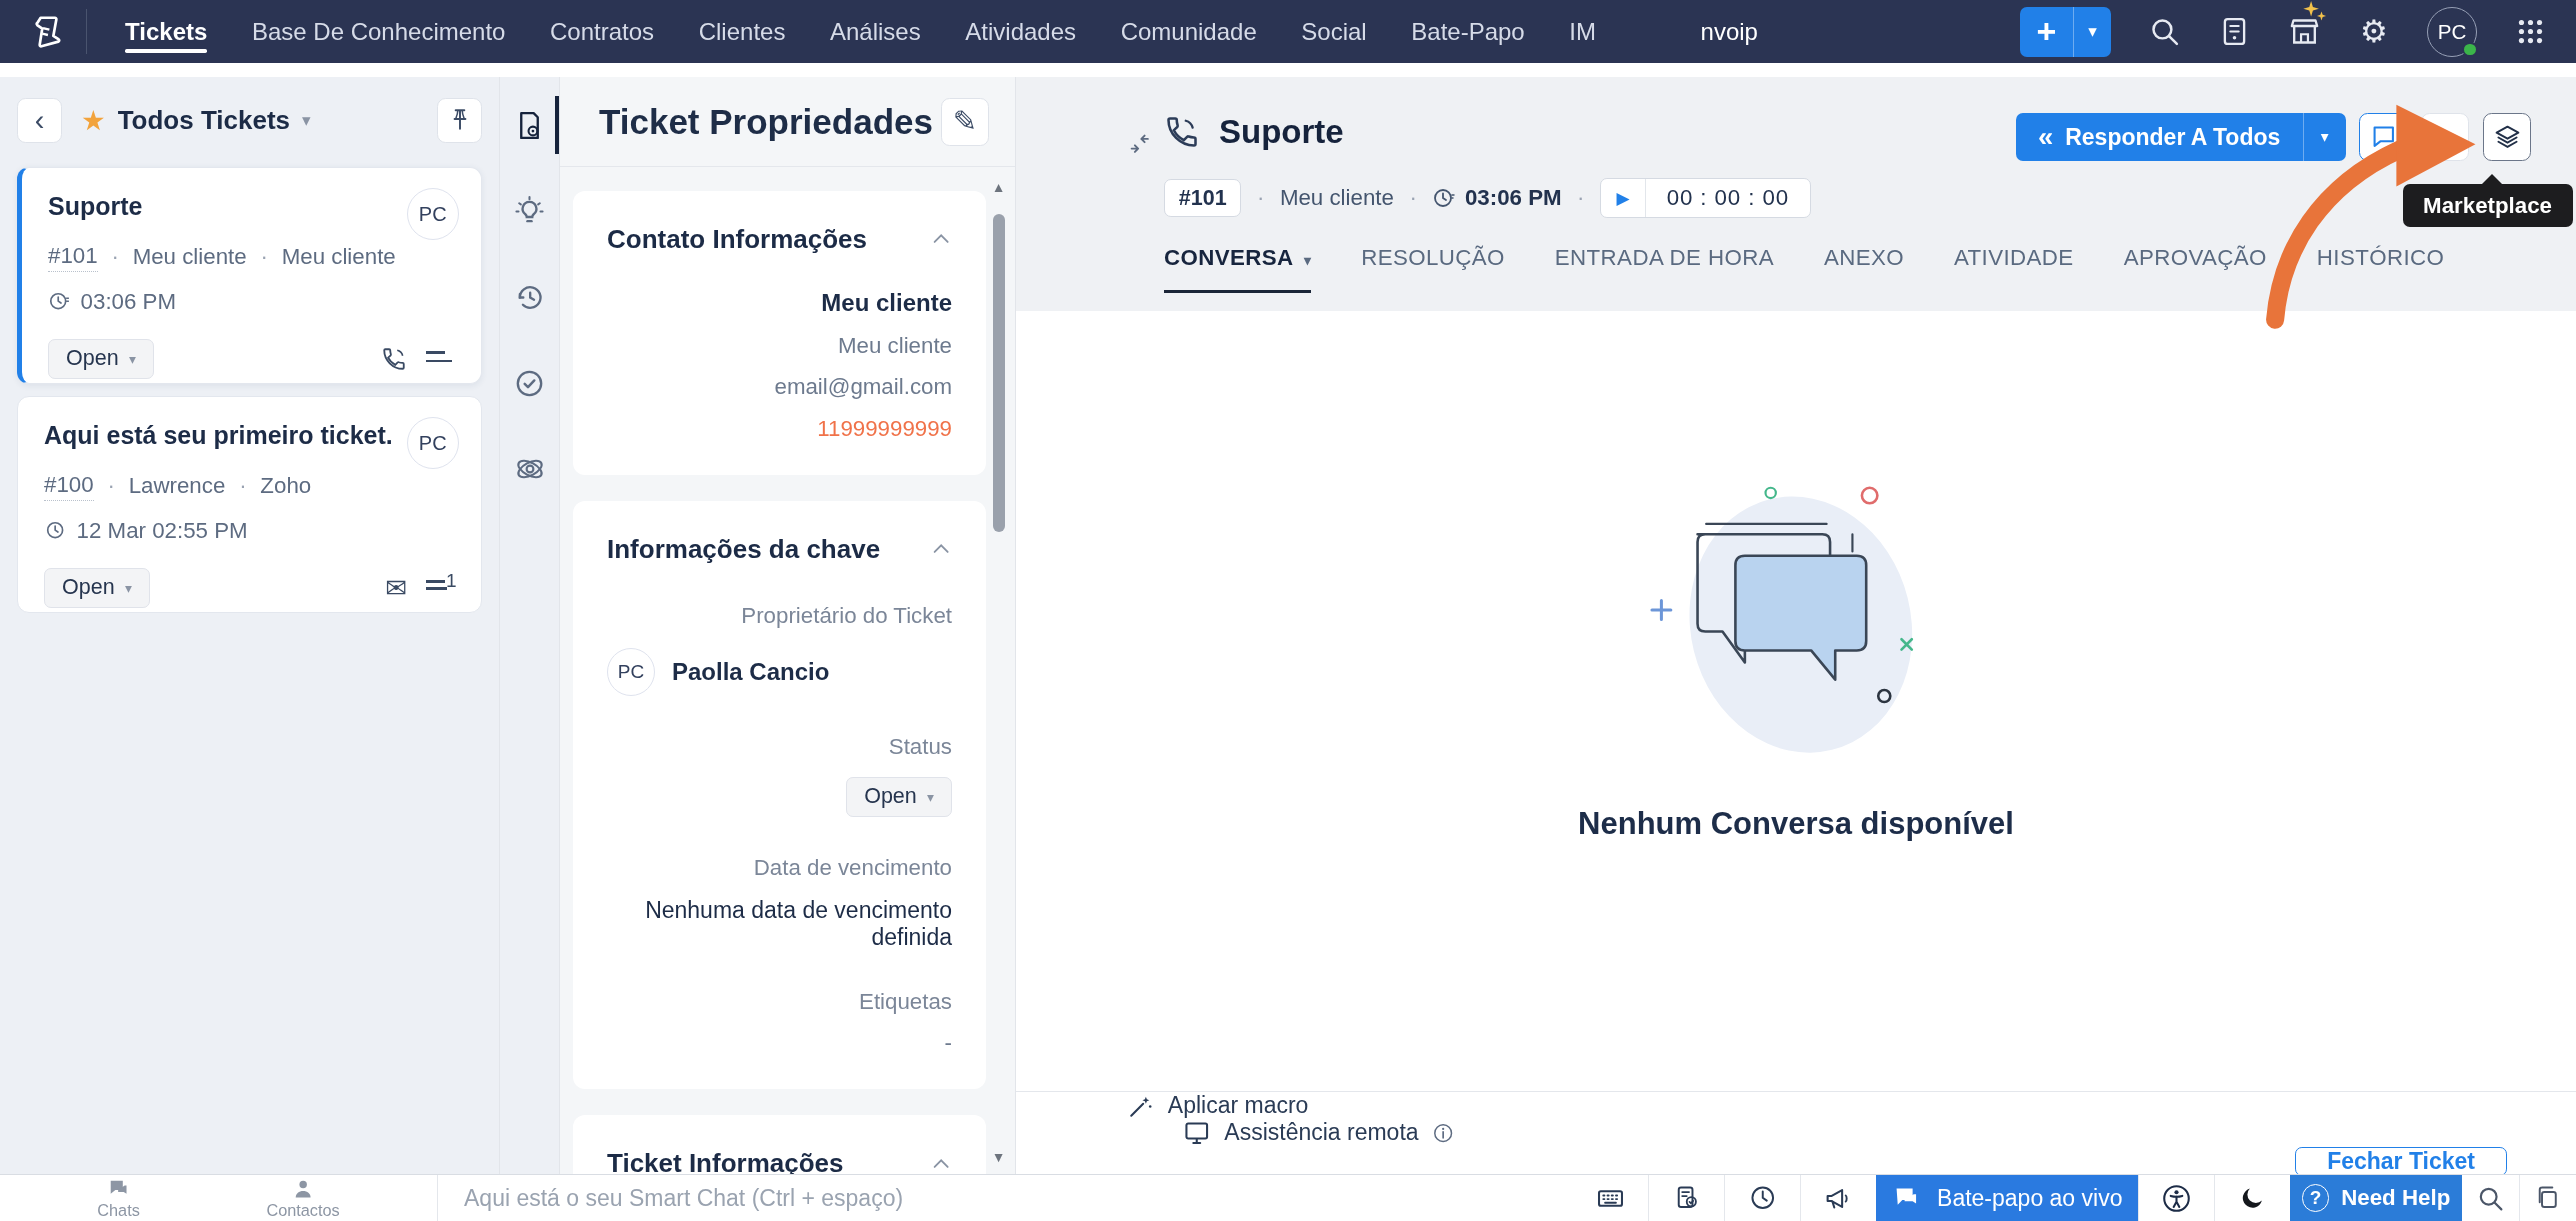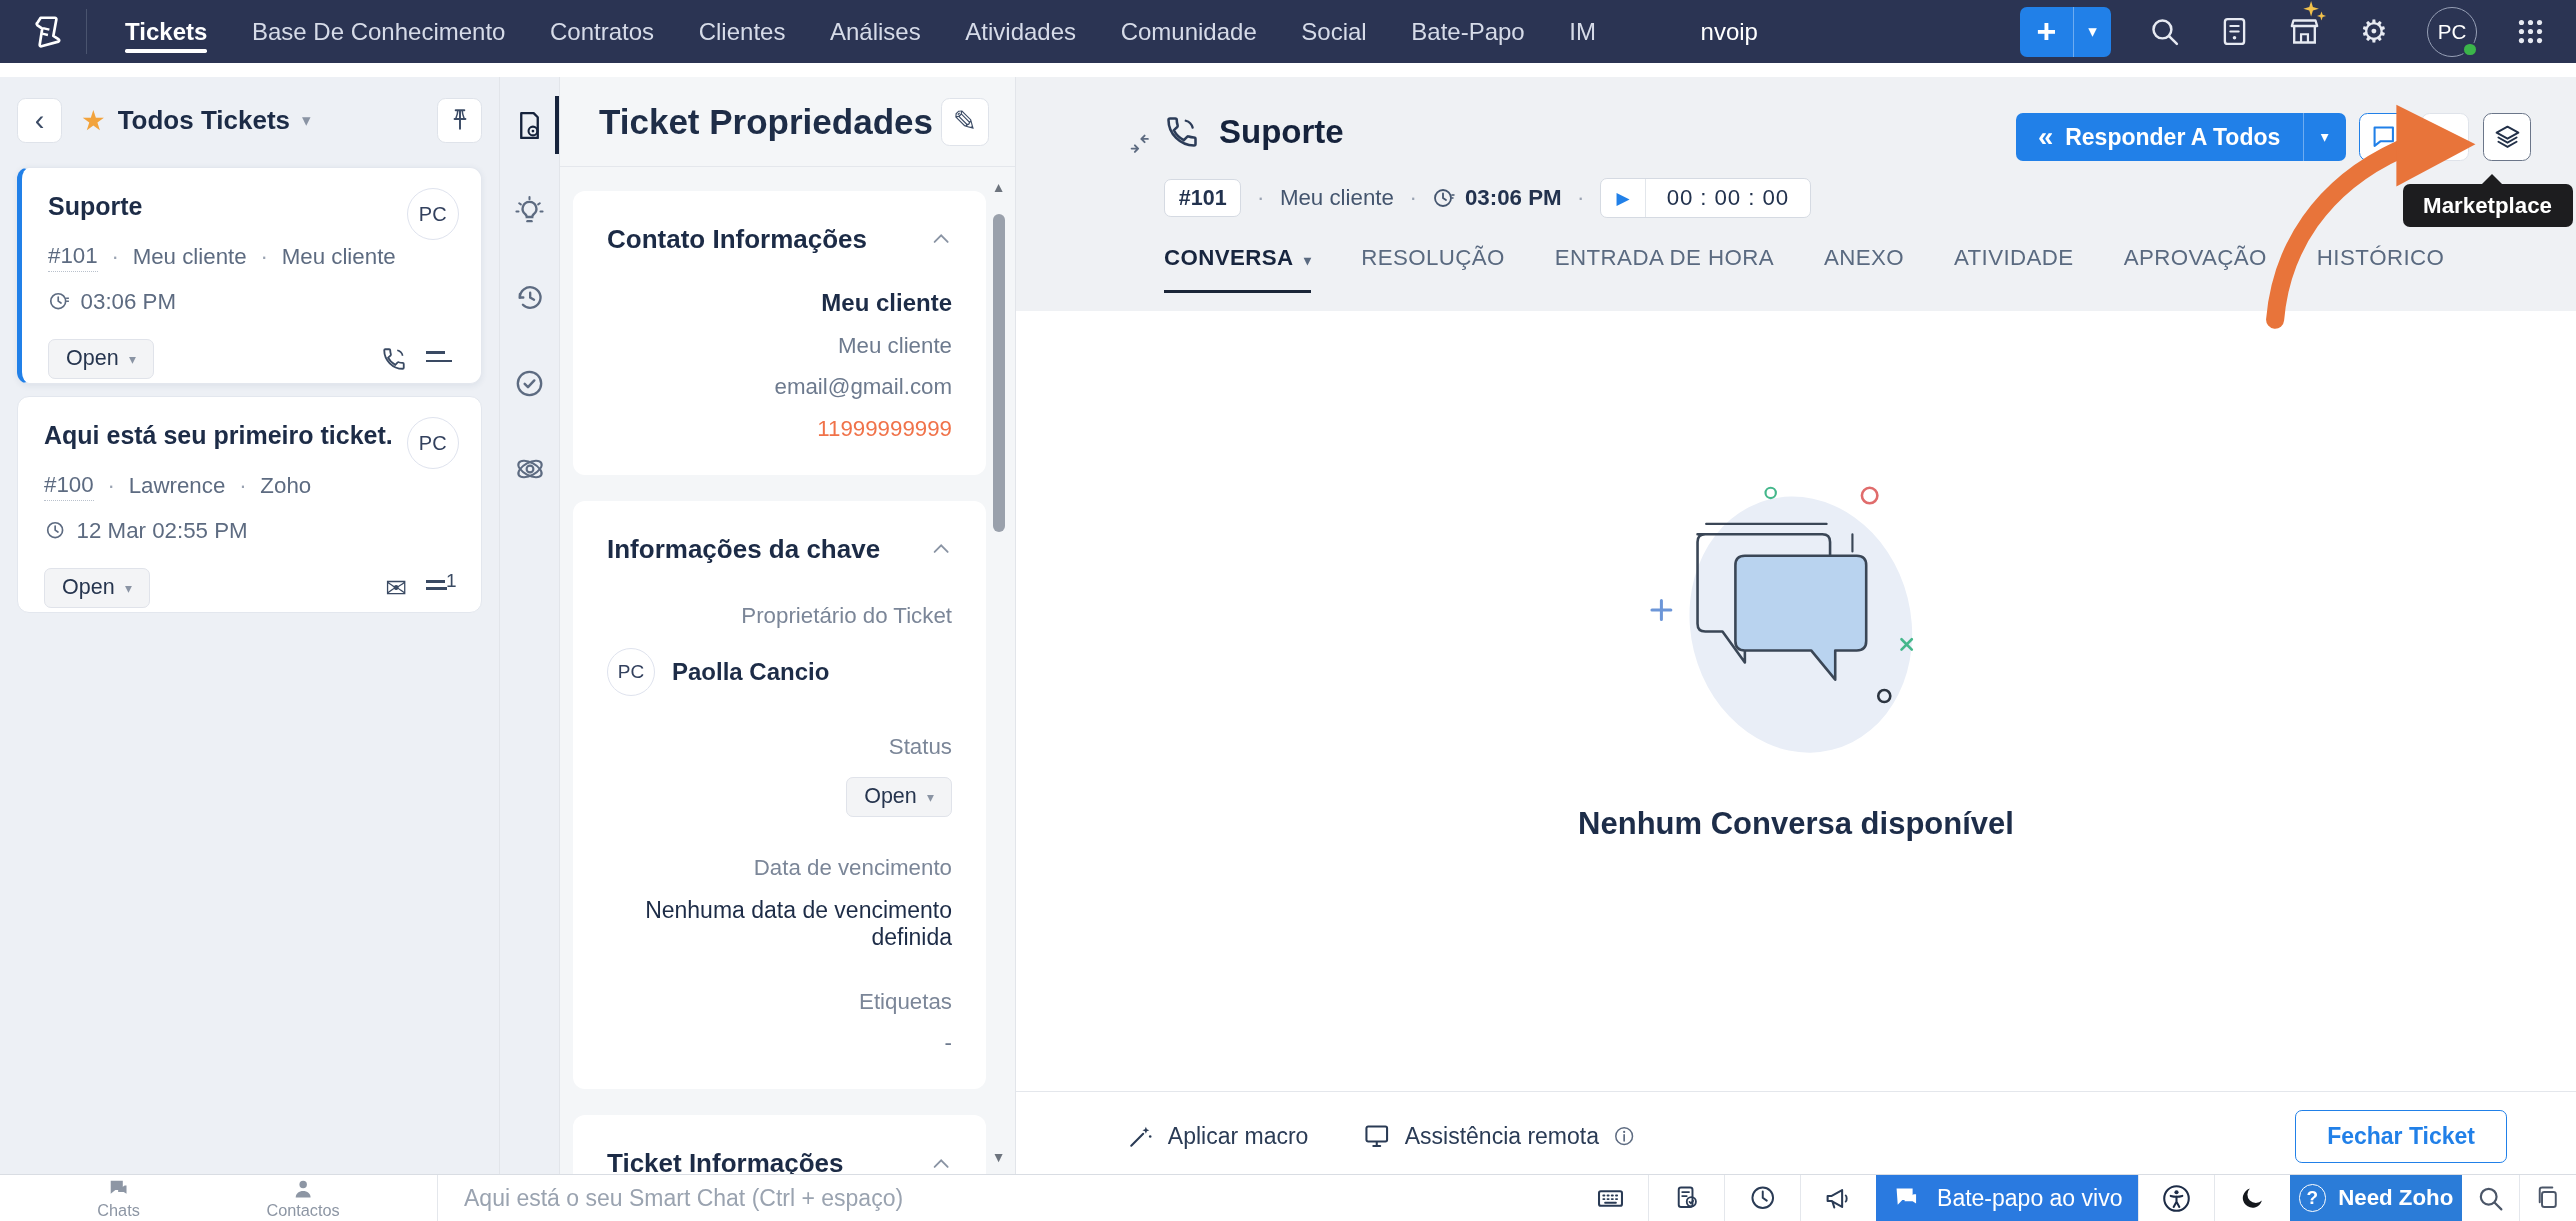--- a/index.html
+++ b/index.html
@@ -135,21 +135,21 @@
   .mk-tooltip::before{content:"";position:absolute;top:-10.3px;left:79px;border:10.3px solid transparent;
               border-bottom-color:#1d1d1f;border-top:none;}
   .guide-arrow{position:absolute;left:1229px;top:26px;z-index:50;pointer-events:none;}
 
   
   .convo{position:absolute;top:234px;left:0;right:0;bottom:83px;background:#fff;}
   .empty{position:absolute;top:163px;left:0;right:0;text-align:center;}
   .empty svg{margin:0 auto;}
   .empty-text{margin-top:48px;font-size:31px;font-weight:bold;color:#1d2d49;}
   .action-bar{position:absolute;left:0;right:0;bottom:0;height:83px;background:#fff;
-              border-top:0.9px solid #e4e7ec;display:flex;align-items:center;padding:6px 69px 0 112px;}
+              border-top:0.9px solid #e4e7ec;display:flex;padding:0 69px 0 112px;flex-direction:column;}
   .ab-item{display:flex;align-items:center;gap:13.8px;font-size:23px;color:#2a3b55;cursor:pointer;}
   .ab-item + .ab-item{margin-left:55px;}
   .close-btn{margin-left:auto;height:53px;padding:0 31px;border:1.7px solid #2180e8;border-radius:6.9px;
              background:#fff;color:#2180e8;font-size:23px;font-weight:bold;display:flex;align-items:center;cursor:pointer;}
 
   
   .status-bar{position:absolute;left:0;right:0;bottom:0;height:47px;background:#fff;
               border-top:0.9px solid #d9dde3;display:flex;align-items:stretch;z-index:30;}
   .sb-left{width:438px;flex:none;display:flex;justify-content:space-around;align-items:center;
            border-right:0.9px solid #e4e7ec;padding:0 34px;}
@@ -649,21 +649,21 @@
             <path d="M7.5 10c3 .9 6 .9 9 0M12 10.5v4M12 14.5L9.8 18.5M12 14.5l2.2 4" fill="none" stroke="#1d2c47" stroke-width="1.6" stroke-linecap="round"></path>
           </svg>
       </span>
       <span class="sb-cell">
         <svg width="27.5" height="27.5" viewBox="0 0 24 24">
             <path d="M20 14.5A8.5 8.5 0 1 1 9.5 4 7 7 0 0 0 20 14.5z" fill="#15181d"></path>
           </svg>
       </span>
       <span class="sb-help">
         <span class="q-circle">?</span>
-        <span>Need Zoho</span>
+        <span>Need Help</span>
       </span>
       <span class="sb-cell noborder" style="width:57px">
         <svg width="29" height="29" viewBox="0 0 24 24">
             <circle cx="10.5" cy="10.5" r="6.5" fill="none" stroke="#4b5668" stroke-width="1.8"></circle>
             <path d="M15.5 15.5L21 21" stroke="#4b5668" stroke-width="1.8" stroke-linecap="round"></path>
           </svg>
       </span>
       <span class="sb-cell" style="width:57px">
         <svg width="27.5" height="27.5" viewBox="0 0 24 24">
             <rect x="7" y="7" width="12" height="13" rx="2" fill="none" stroke="#4b5668" stroke-width="1.7"></rect>

